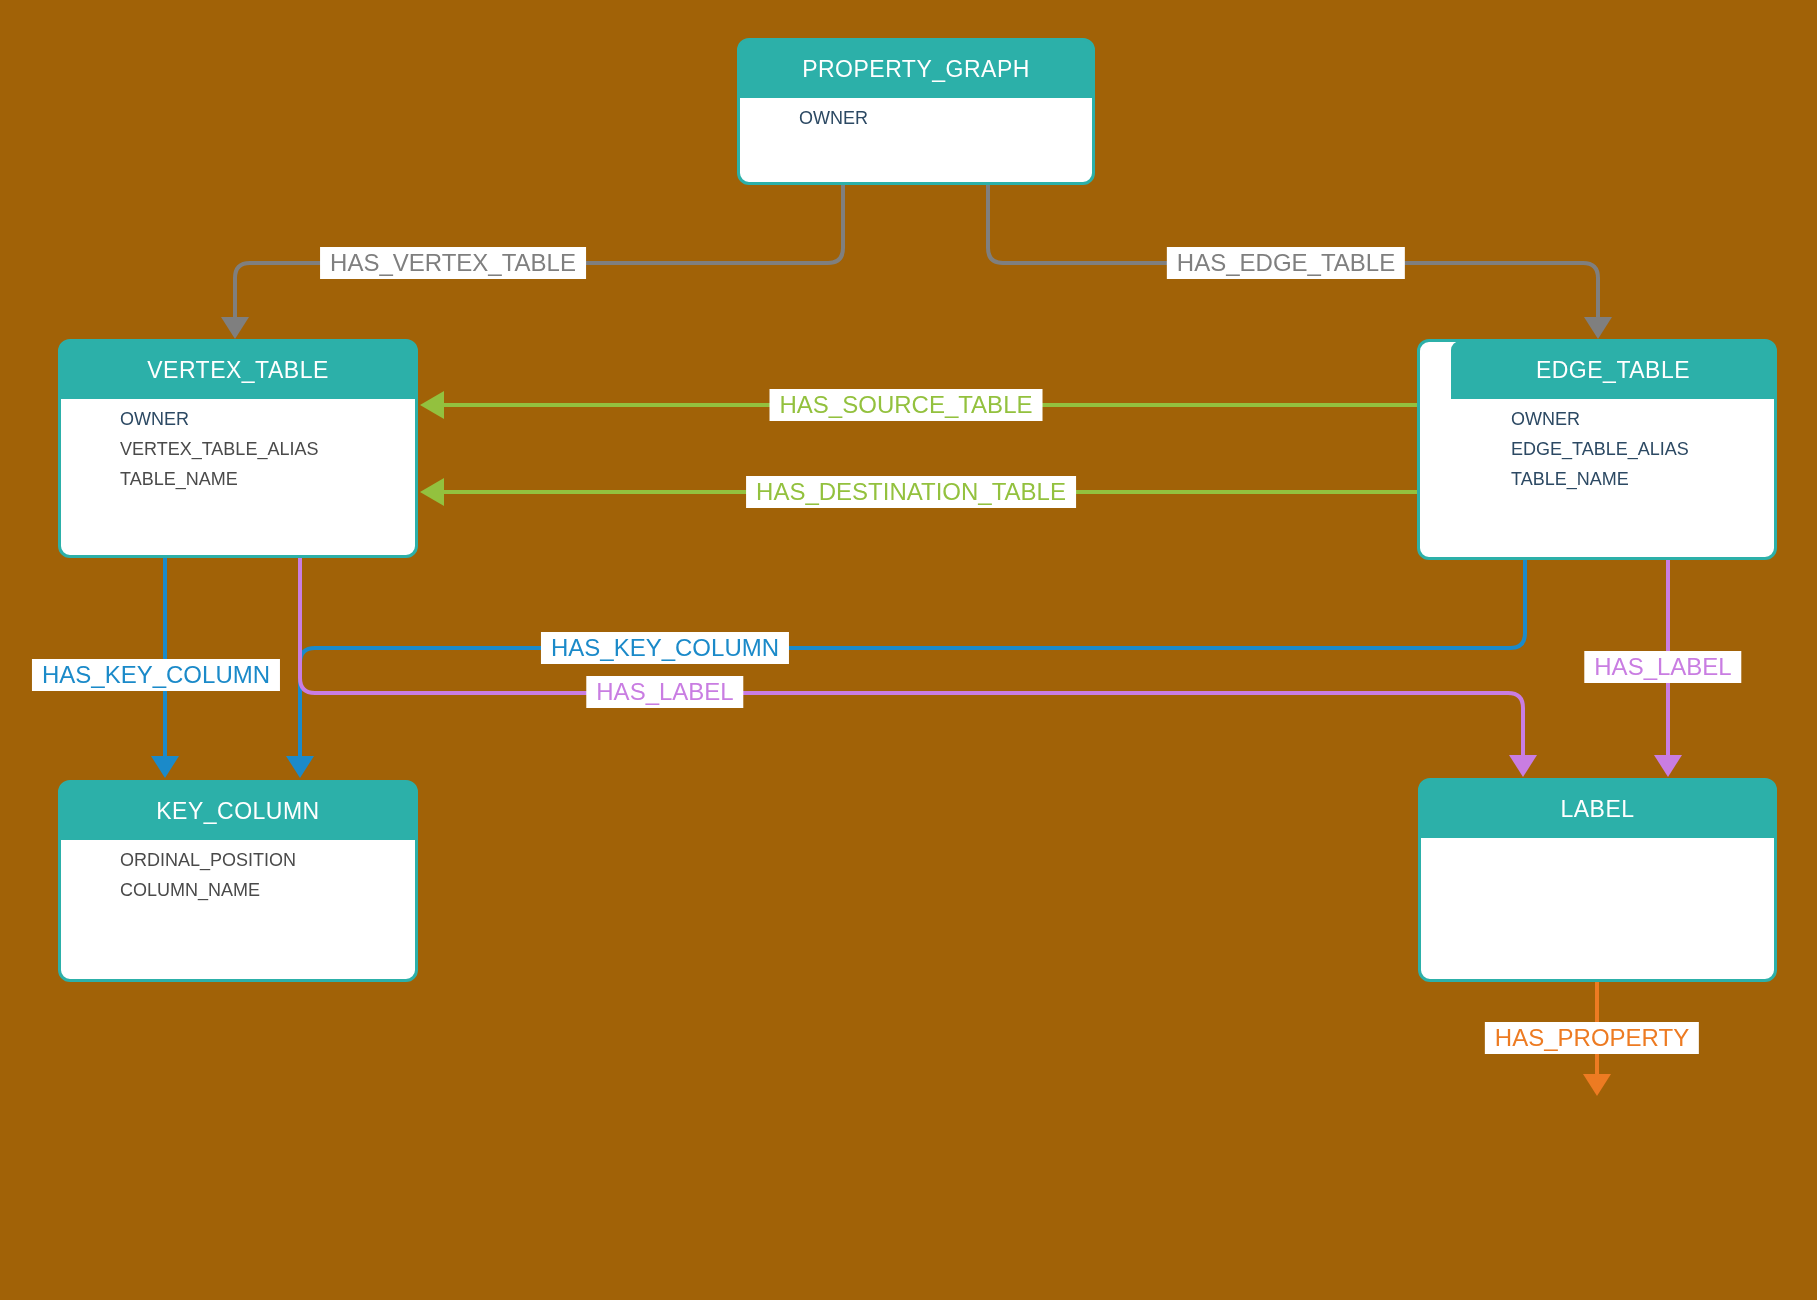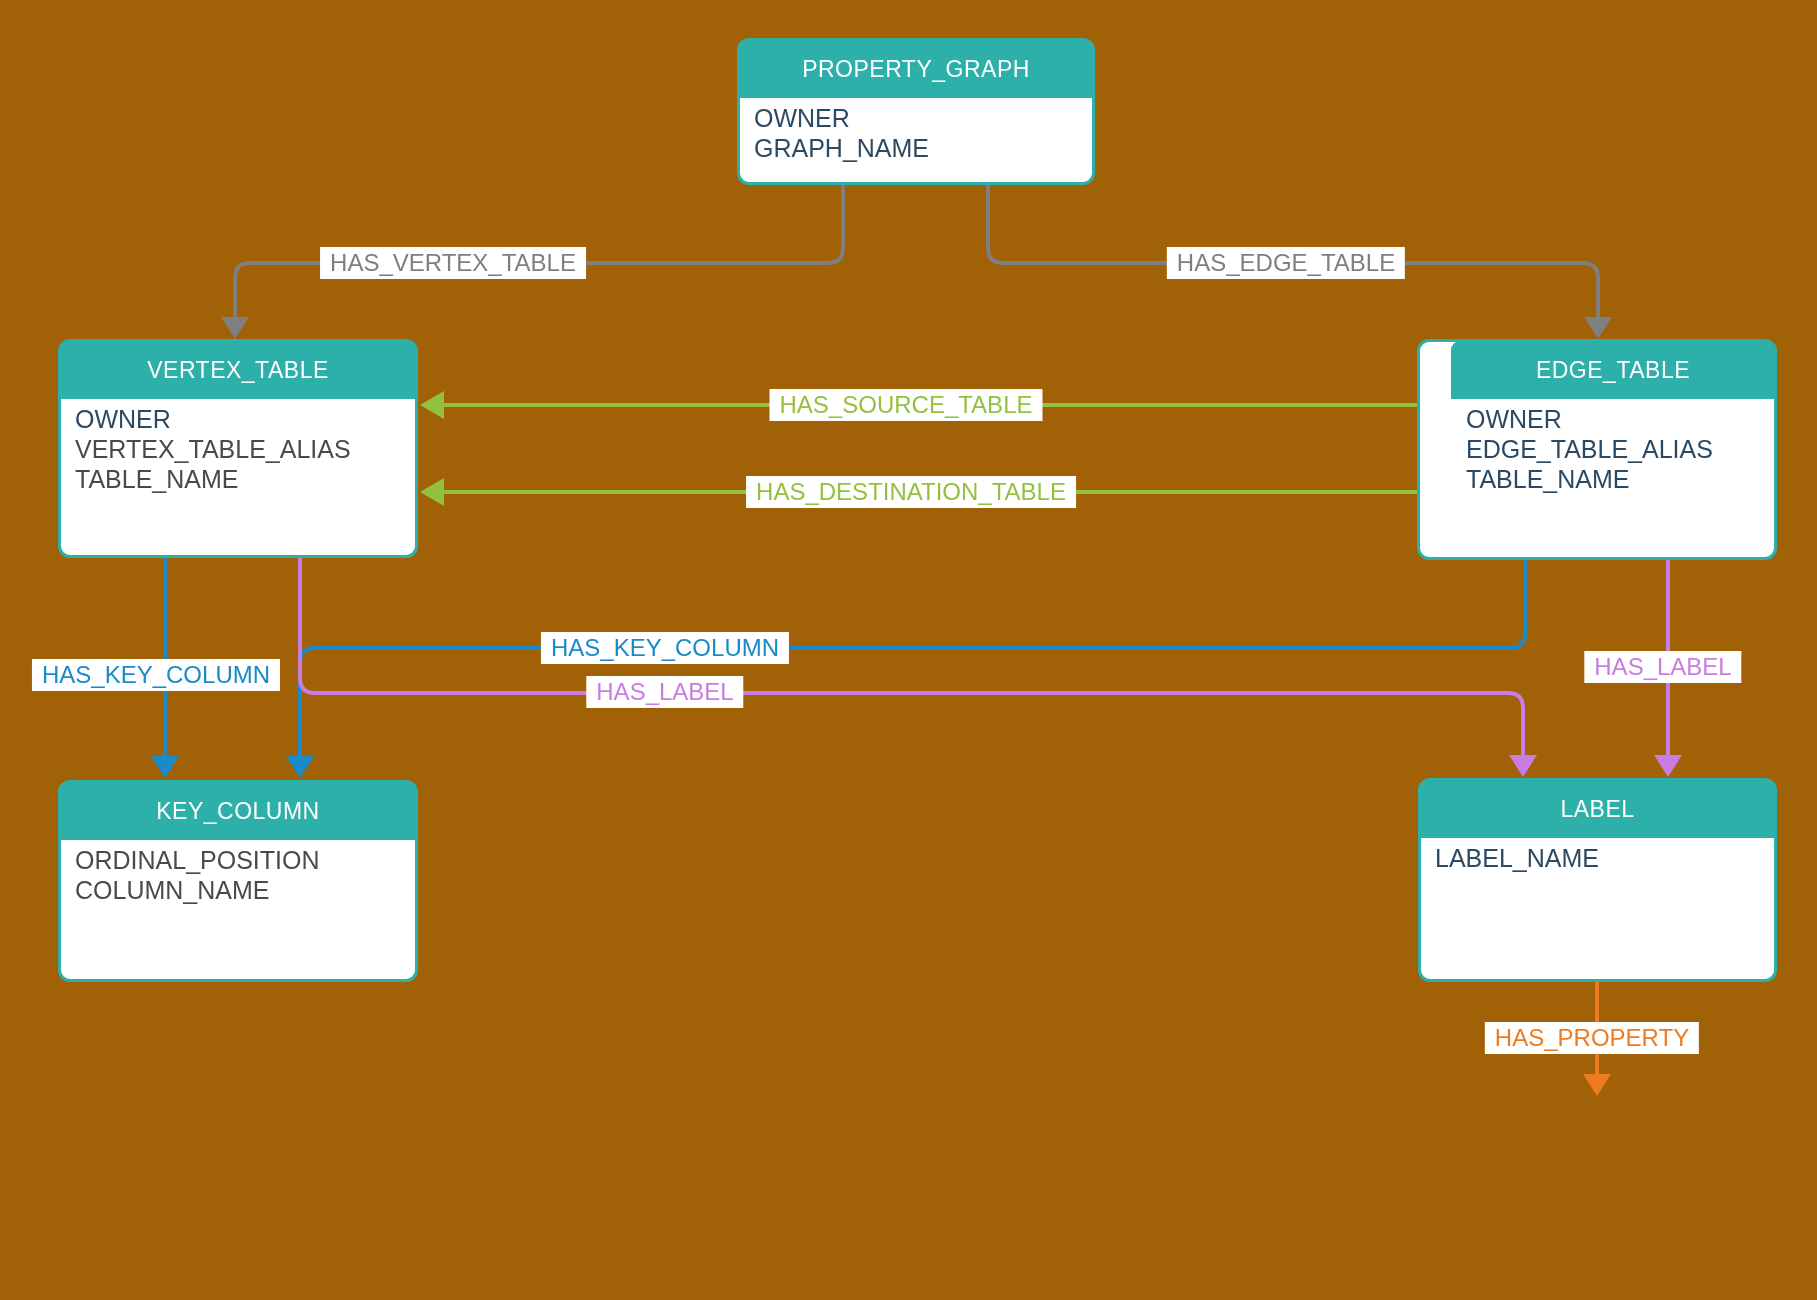--- a/index.html
+++ b/index.html
@@ -35,22 +35,23 @@
     margin:-1px;
     background:var(--teal);
     border-radius:9px 9px 0 0;
     color:#ffffff;
     font-size:23px;
     letter-spacing:.5px;
     display:flex;align-items:center;justify-content:center;
   }
   .entity-body{
     padding:6px 14px 0 14px;
-    font-size:25px;
+    font-size:18px;
     line-height:30px;
+    margin-left:45px;
   }
   .entity-body .navy{color:var(--navy);}
   .entity-body .muted{color:var(--muted);}
 
   .edge-label{
     position:absolute;
     transform:translate(-50%,-50%);
     background:#ffffff;
     padding:2px 10px;
     font-size:24px;
@@ -96,21 +97,20 @@
     <path class="orange" d="M1597,982 V1074"></path>
     <polygon class="orange" points="1597,1096 1583,1074 1611,1074"></polygon>
   </svg>
 
   <div class="entity" style="left:737px;top:38px;width:358px;height:147px;">
     <div class="entity-header">
         <span>PROPERTY_GRAPH</span>
       </div>
     <div class="entity-body">
       <div><span class="navy">OWNER</span></div>
-      <div><span class="navy">GRAPH_NAME</span></div>
     </div>
   </div>
 
   <div class="entity" style="left:58px;top:339px;width:360px;height:219px;">
     <div class="entity-header">
         <span>VERTEX_TABLE</span>
       </div>
     <div class="entity-body">
       <div><span class="navy">OWNER</span></div>
       <div><span class="muted">VERTEX_TABLE_ALIAS</span></div>
@@ -136,23 +136,20 @@
     <div class="entity-body">
       <div><span class="muted">ORDINAL_POSITION</span></div>
       <div><span class="muted">COLUMN_NAME</span></div>
     </div>
   </div>
 
   <div class="entity" style="left:1418px;top:778px;width:359px;height:204px;">
     <div class="entity-header">
         <span>LABEL</span>
       </div>
-    <div class="entity-body">
-      <div><span class="navy">LABEL_NAME</span></div>
-    </div>
   </div>
 
 
   <span class="edge-label" style="left:453px;top:263px;"><span class="gray">HAS_VERTEX_TABLE</span></span>
   <span class="edge-label" style="left:1286px;top:263px;"><span class="gray">HAS_EDGE_TABLE</span></span>
   <span class="edge-label" style="left:906px;top:405px;"><span class="green">HAS_SOURCE_TABLE</span></span>
   <span class="edge-label" style="left:911px;top:492px;"><span class="green">HAS_DESTINATION_TABLE</span></span>
   <span class="edge-label" style="left:156px;top:675px;"><span class="blue">HAS_KEY_COLUMN</span></span>
   <span class="edge-label" style="left:665px;top:648px;"><span class="blue">HAS_KEY_COLUMN</span></span>
   <span class="edge-label" style="left:665px;top:692px;"><span class="purple">HAS_LABEL</span></span>

